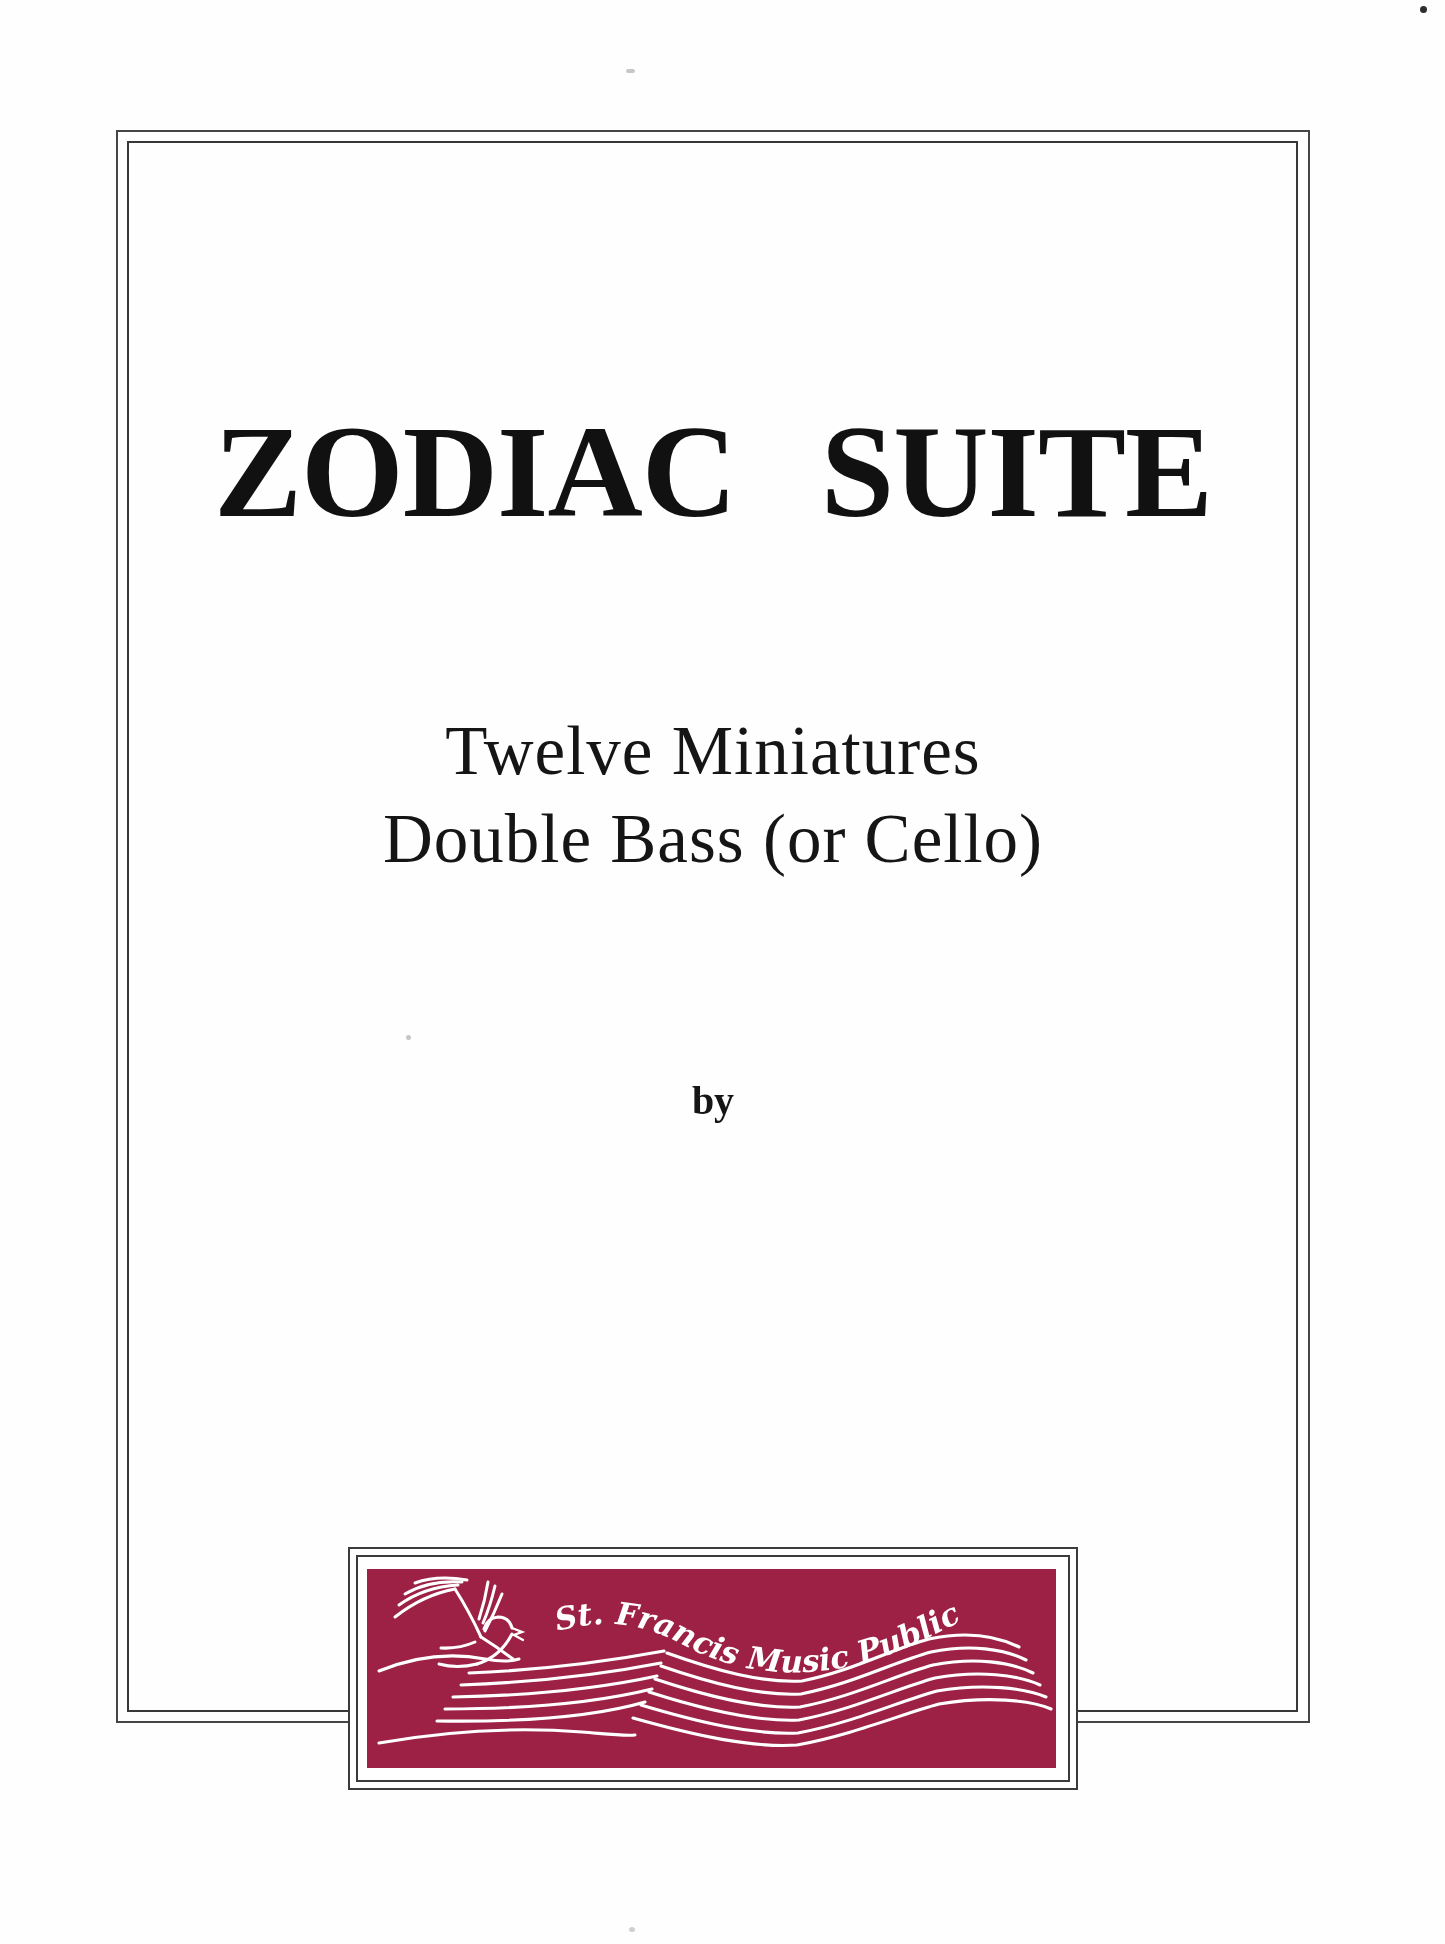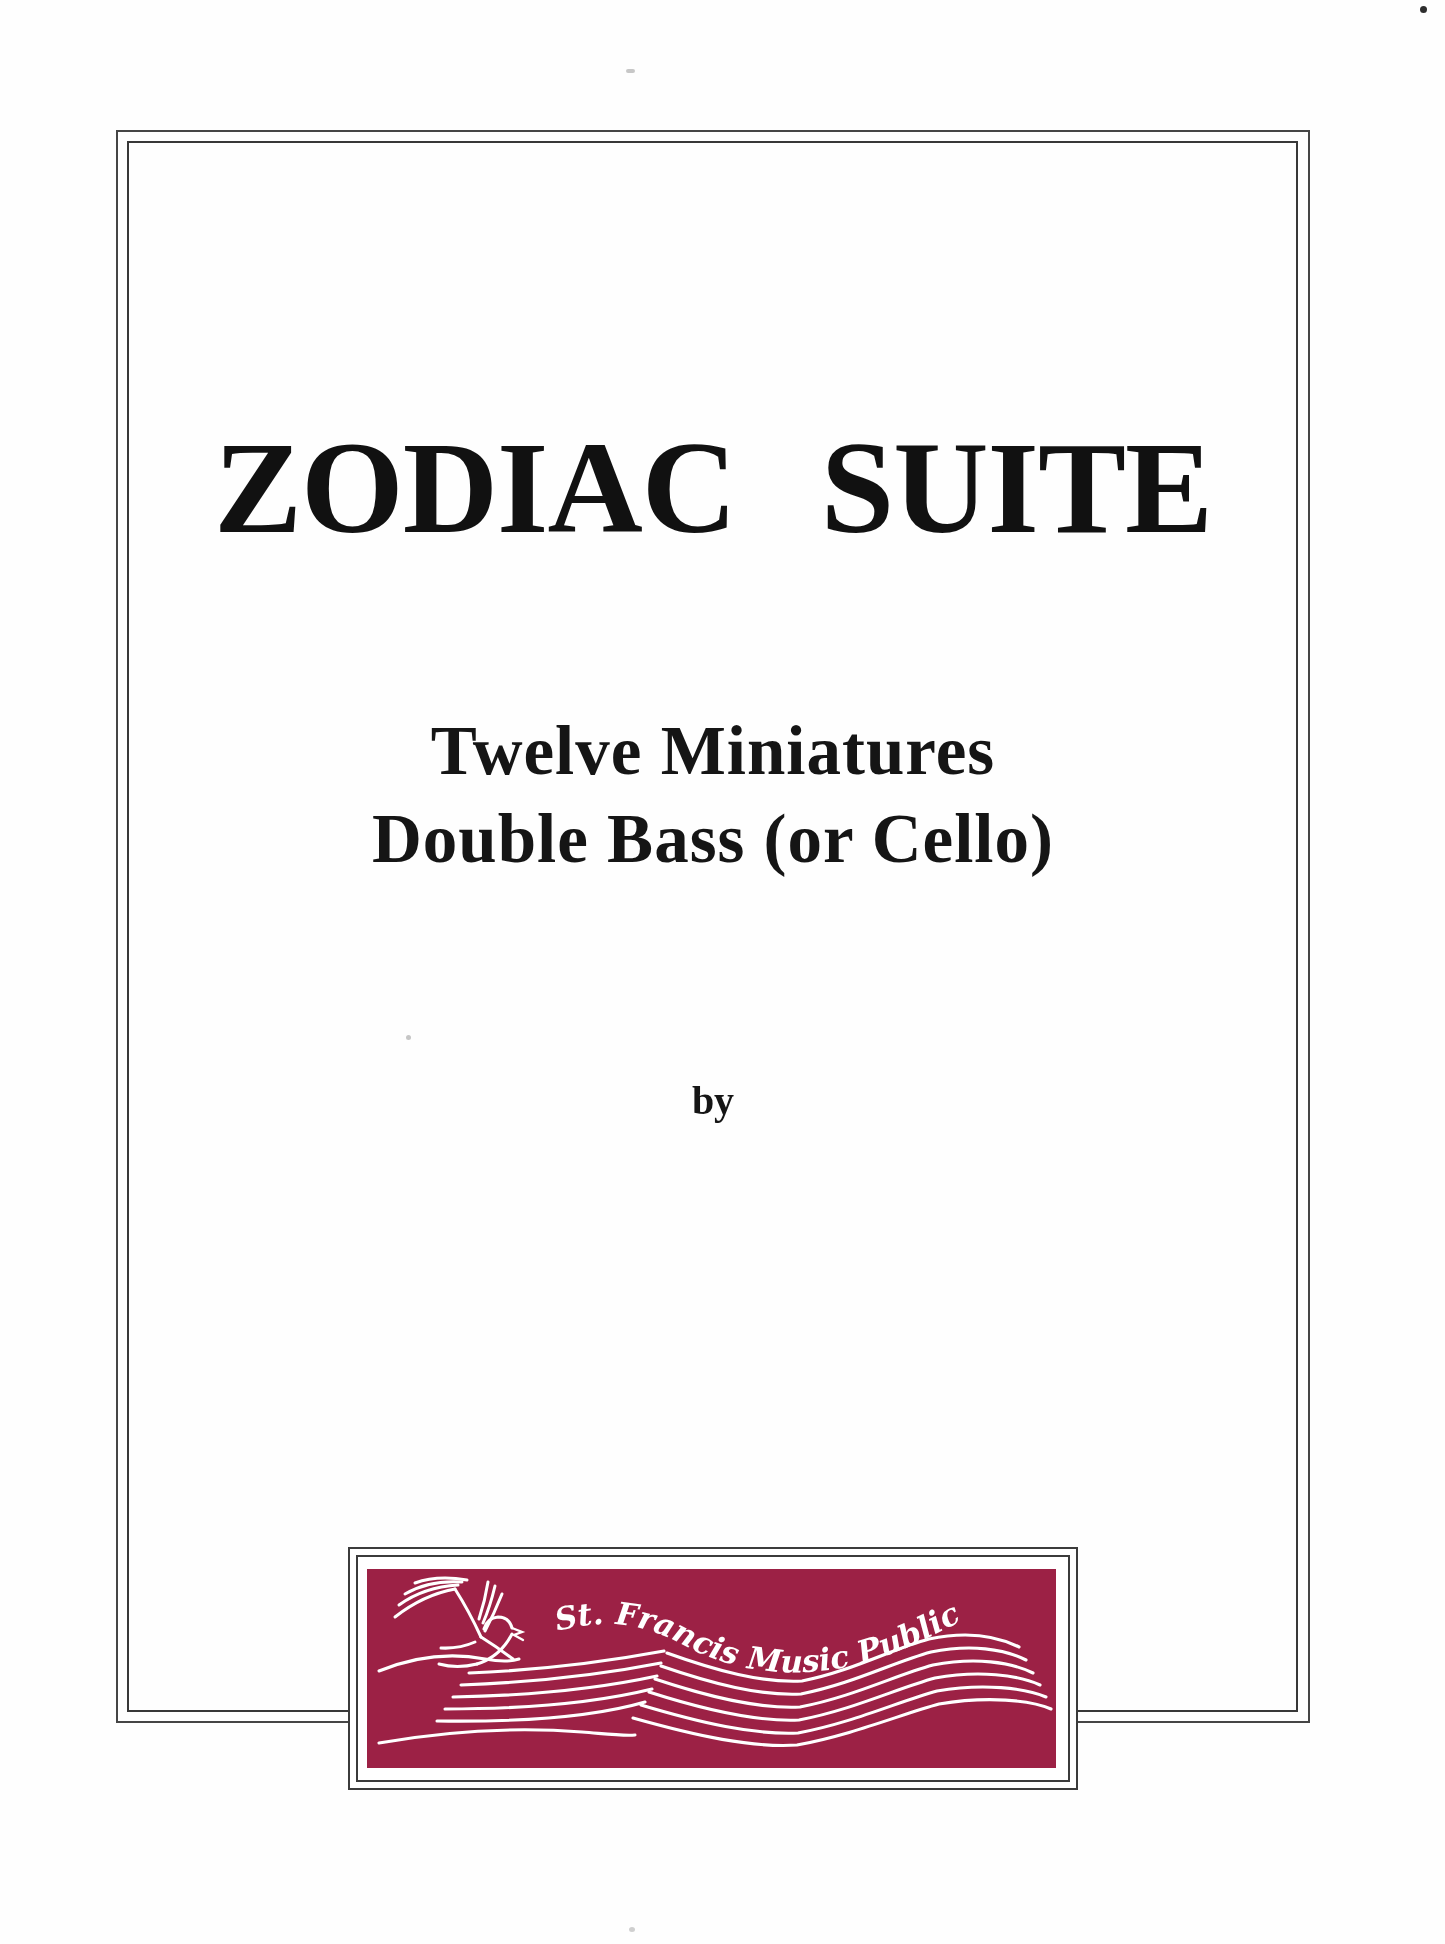--- a/index.html
+++ b/index.html
@@ -10,24 +10,24 @@
     color:#171717;
   }
   .abs{position:absolute;}
   
   .frame{position:absolute;border:2px solid #3f3f3f;box-sizing:border-box;background:transparent;}
   .frame-outer{left:116px;top:130px;width:1194px;height:1593px;border-color:#454545;}
   .frame-inner{left:127px;top:141px;width:1171px;height:1571px;border-color:#383838;}
   
   .content{position:absolute;left:116px;width:1194px;text-align:center;}
   .title{
-    top:422px;font-size:132px;font-weight:700;line-height:1;
+    top:406px;font-size:132px;font-weight:700;line-height:1;
     letter-spacing:-1px;word-spacing:0.40em;color:#111;white-space:nowrap;margin:0;
   }
-  .subtitle{top:707px;font-size:69px;font-weight:700;line-height:88px;letter-spacing:1px;color:#151515;}
+  .subtitle{top:707px;font-size:69px;font-weight:400;line-height:88px;letter-spacing:1px;color:#151515;}
   .attribution{top:1062px;font-size:40px;font-weight:700;line-height:78px;color:#151515;}
   
   .logo-box{
     position:absolute;left:348px;top:1547px;width:730px;height:243px;
     background:#fff;border:2px solid #3b3b3b;box-sizing:border-box;
   }
   .logo-box-inner{
     position:absolute;left:6px;top:6px;right:6px;bottom:6px;
     border:2px solid #3b3b3b;box-sizing:border-box;
   }

